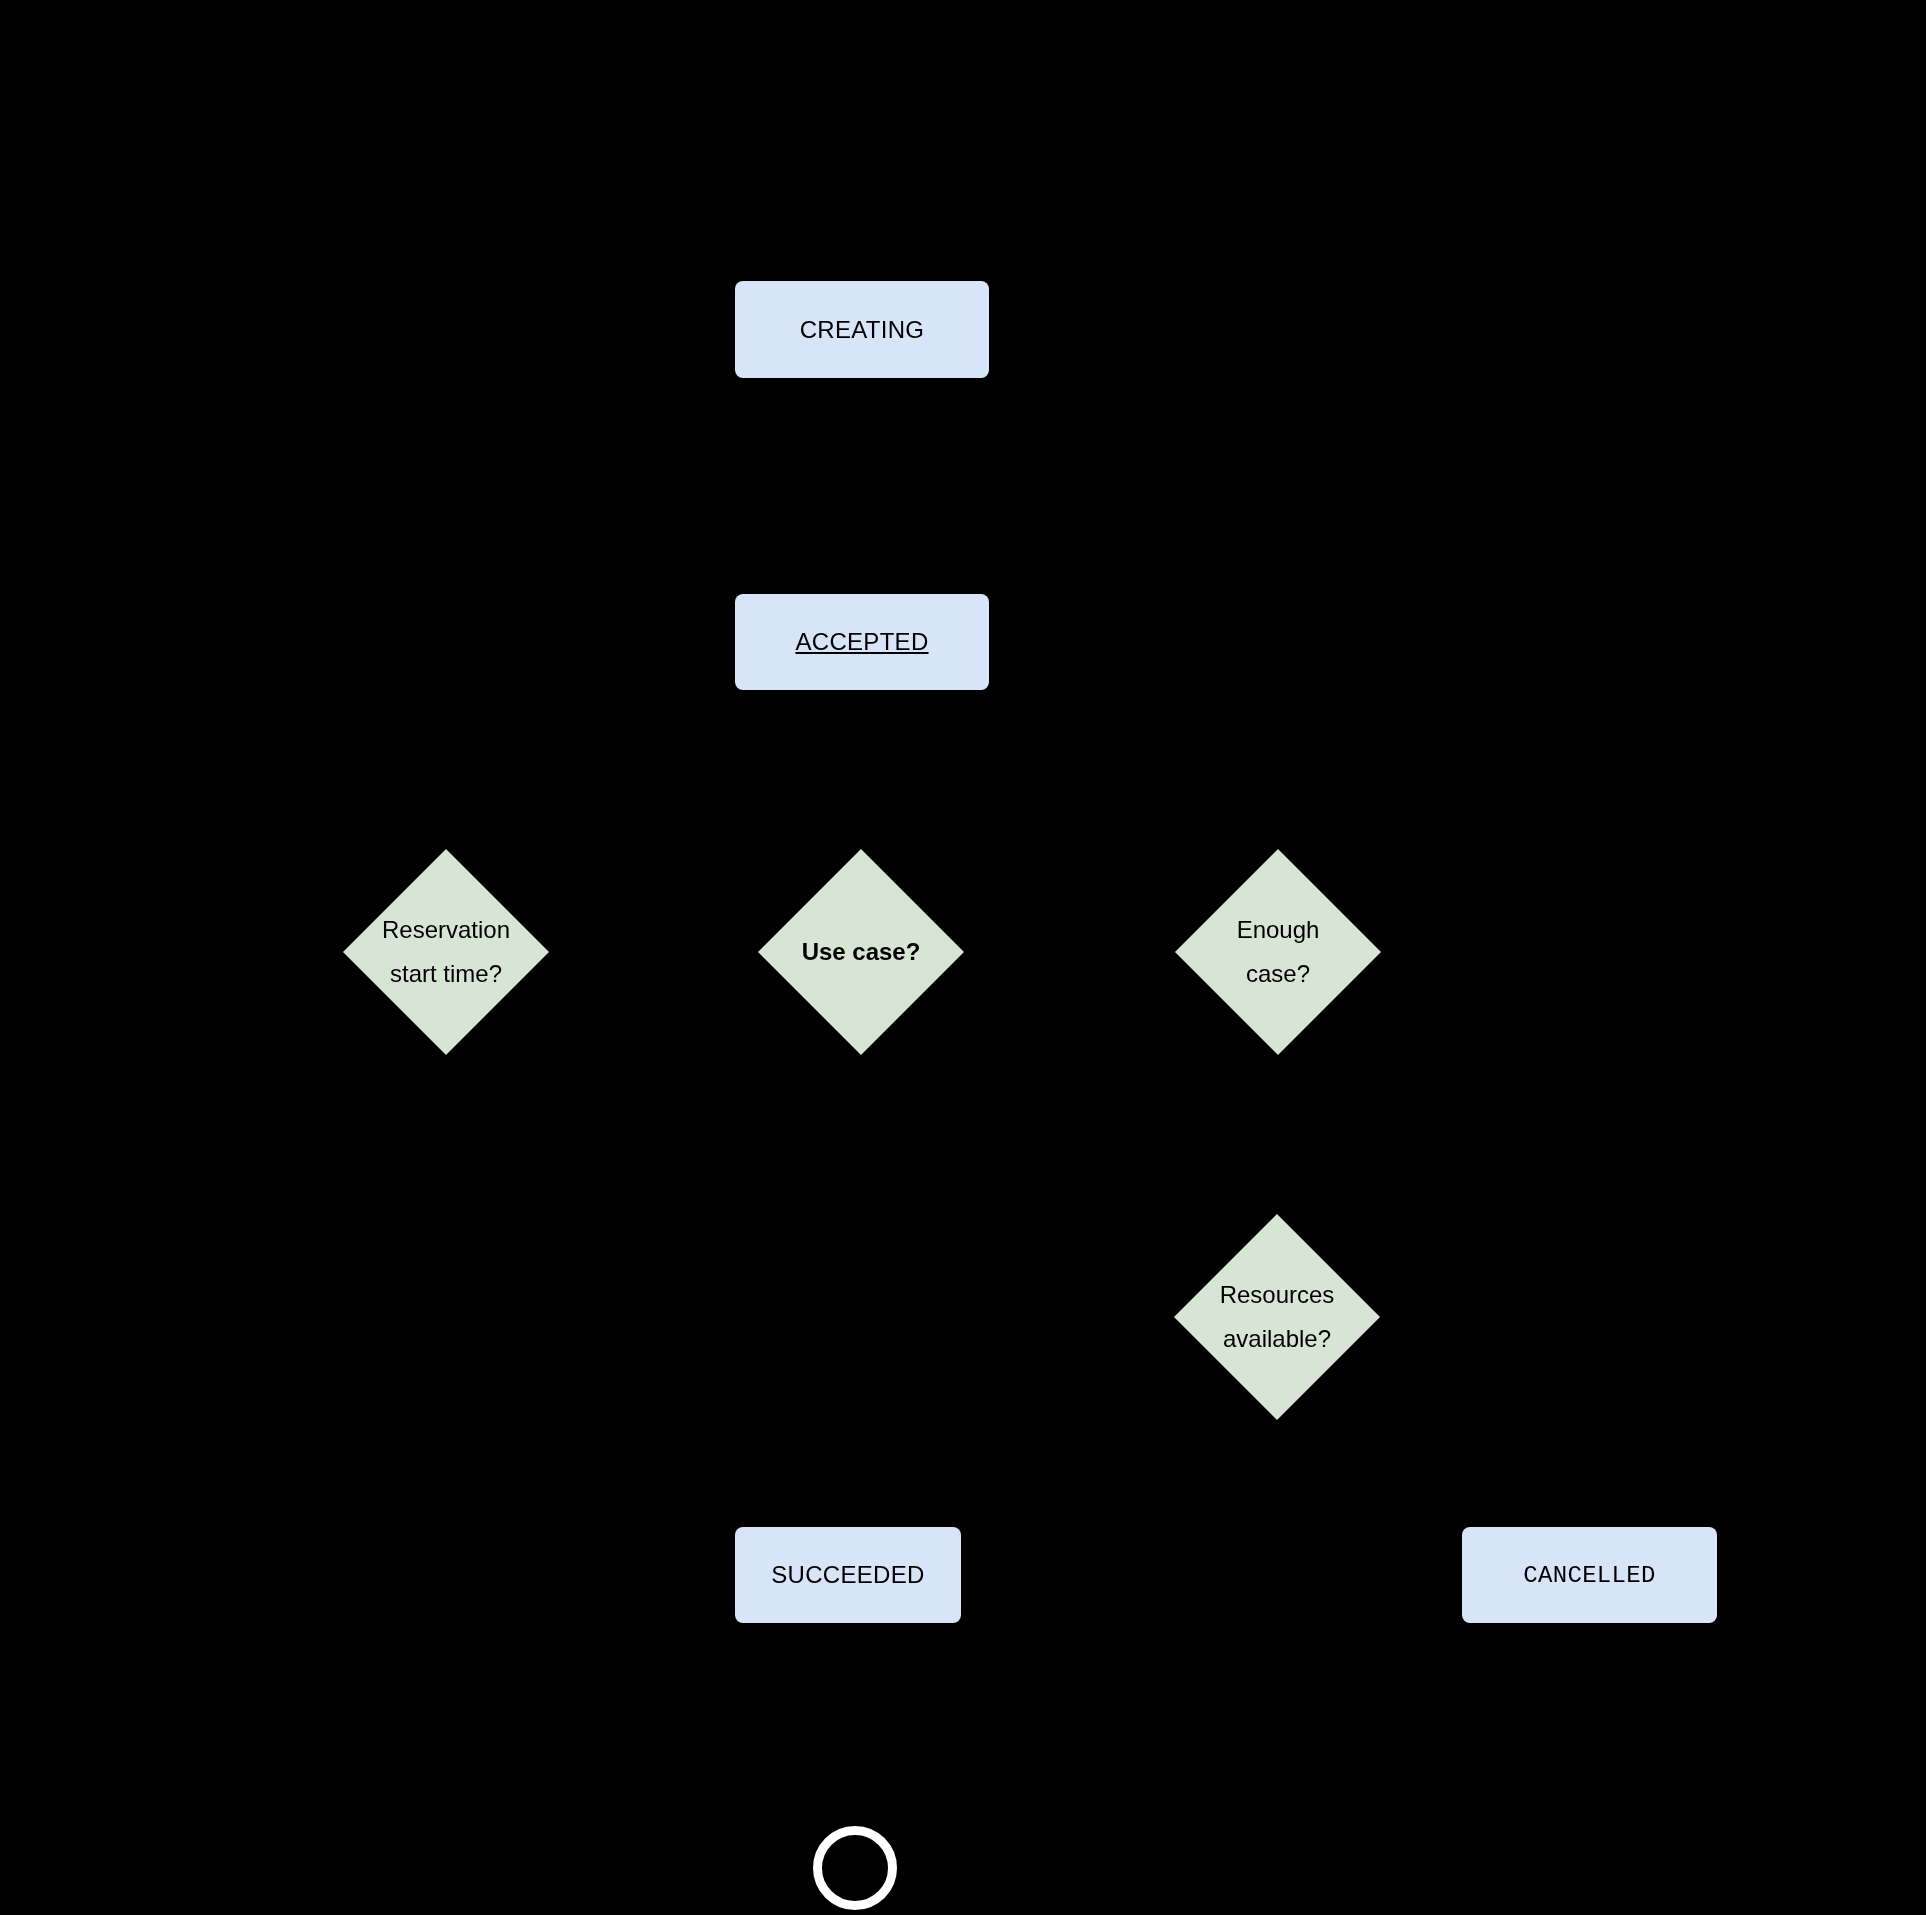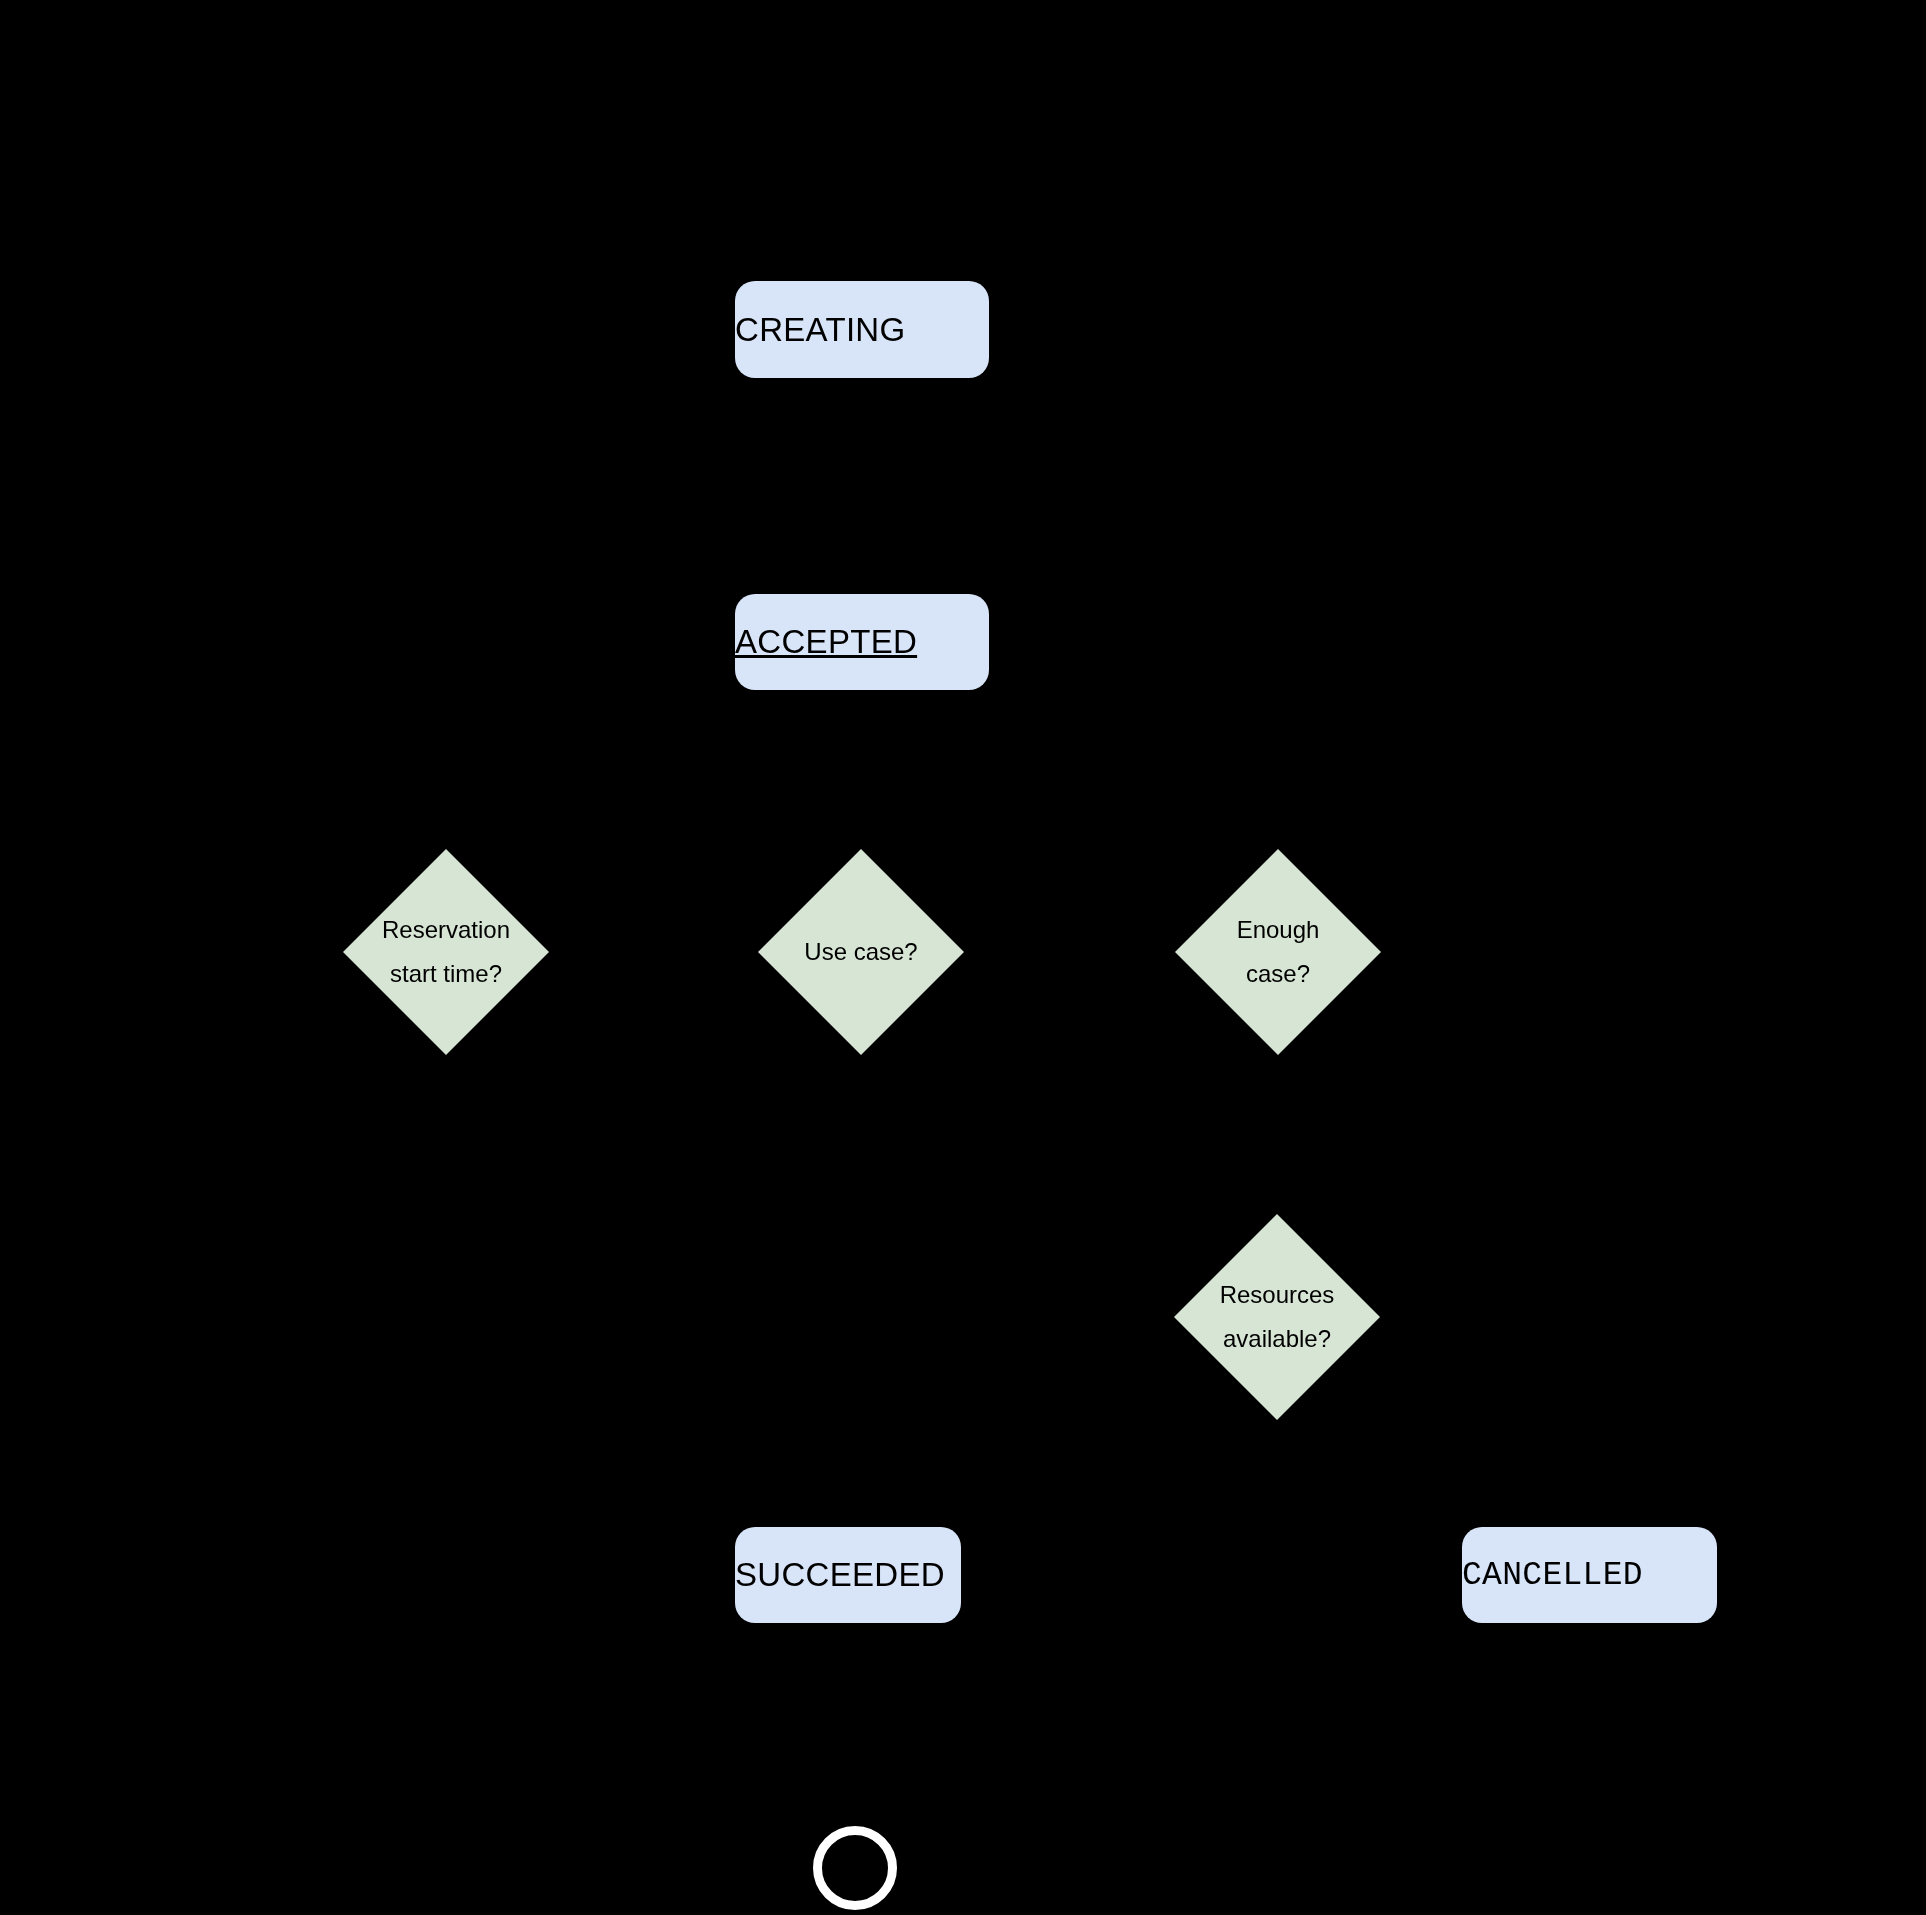--- a/index.html
+++ b/index.html
@@ -12,24 +12,25 @@
     width: 1926px;
     height: 1916px;
     background: var(--canvas-bg, #000000);
     overflow: hidden;
     font-family: "Liberation Sans", sans-serif;
     color: var(--text-color, #000000);
   }
   .state-box {
     position: absolute;
     background: var(--state-fill, #d8e4f8);
-    border-radius: 20px;
+    border-radius: 8px;
     display: flex;
     align-items: center;
-    font-size: 33px;
+    justify-content: center;
+    font-size: 24px;
     letter-spacing: 0.3px;
     color: var(--text-color, #000000);
   }
   .decision-diamond {
     position: absolute;
     width: 206px;
     height: 206px;
     background: var(--decision-fill, #d7e6d4);
     clip-path: polygon(50% 0%, 100% 50%, 50% 100%, 0% 50%);
     display: flex;
@@ -65,21 +66,21 @@
 
   <div class="state-box" style="left:735px; top:594px; width:254px; height:96px;text-decoration:underline;">
     <span>ACCEPTED</span>
   </div>
 
   <div class="decision-diamond" style="left:343px; top:849px;">
     <span class="decision-line">Reservation</span>
     <span class="decision-line">start time?</span>
   </div>
 
-  <div class="decision-diamond" style="left:758px; top:849px;">
+  <div class="decision-diamond" style="left:758px; top:849px;font-weight:bold;">
     <span class="decision-line">Use case?</span>
   </div>
 
   <div class="decision-diamond" style="left:1175px; top:849px;">
     <span class="decision-line">Enough</span>
     <span class="decision-line">case?</span>
   </div>
 
   <div class="decision-diamond" style="left:1174px; top:1214px;">
     <span class="decision-line">Resources</span>

